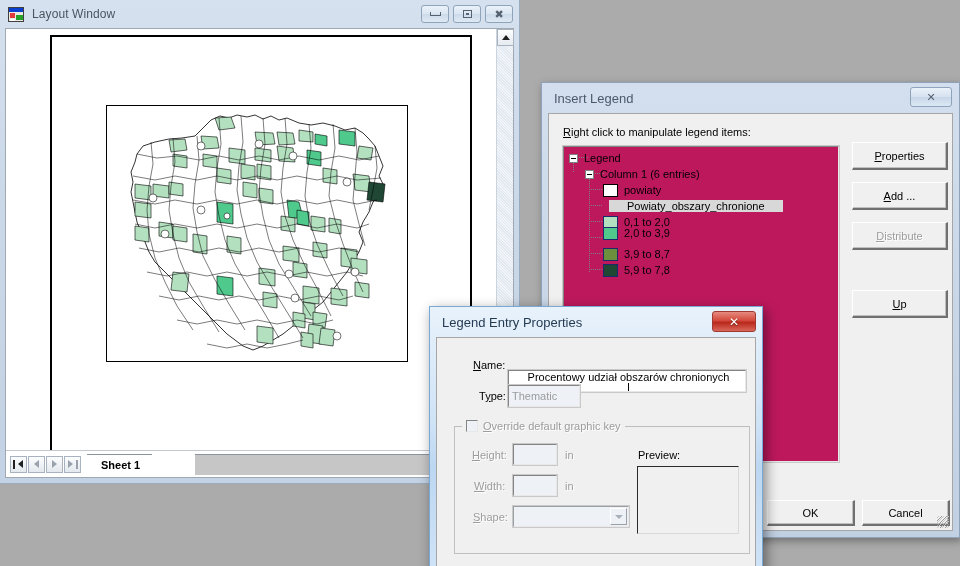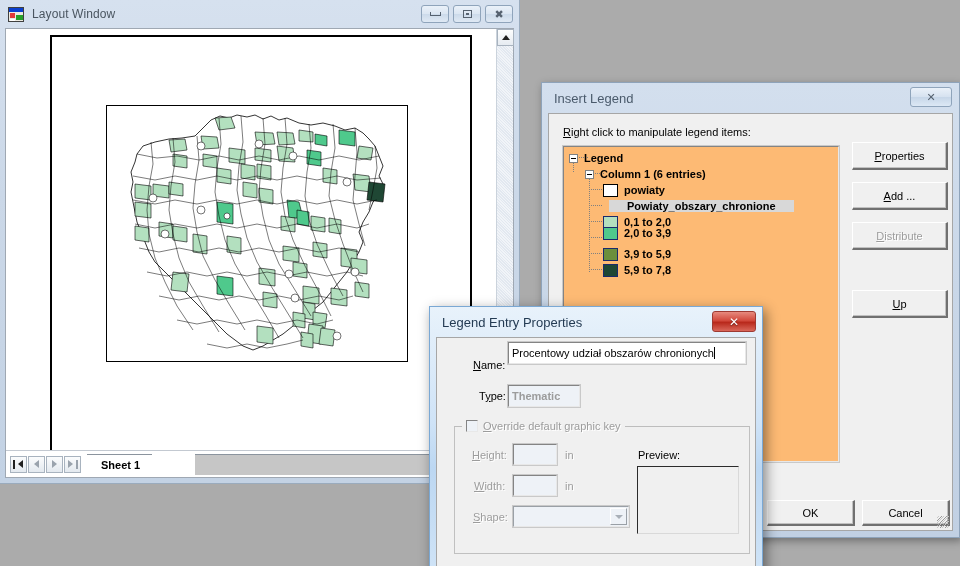--- a/index.html
+++ b/index.html
@@ -214,25 +214,25 @@
   .inp.dis { background: #eef2f7; color: #9c9c9c; }
 
   .lbl { position: absolute; font-size: 11px; color: #000; }
   .lbl.dis { color: #9c9c9c; text-shadow: 1px 1px 0 #ffffff; }
 
   
   #insert-legend { left: 541px; top: 42px; width: 419px; height: 456px; }
   .il-hint { position: absolute; left: 14px; top: 12px; font-size: 11px; }
   .tree-box {
     position: absolute; left: 14px; top: 32px; width: 276px; height: 316px;
-    background: #fdba74;
+    background: #be185d;
     border-top: 1px solid #848484; border-left: 1px solid #848484;
     border-right: 1px solid #e8e8e8; border-bottom: 1px solid #e8e8e8;
     outline: 1px solid #c9c9c9;
-    box-sizing: border-box; overflow: hidden; font-weight: bold;
+    box-sizing: border-box; overflow: hidden;
   }
   .tnode { position: absolute; display: flex; align-items: center; height: 16px; font-size: 11px; }
   .expander {
     width: 9px; height: 9px; border: 1px solid #808080; background: #fff;
     position: relative; box-sizing: border-box; flex: 0 0 auto;
   }
   .expander::before { content:""; position:absolute; left:1px; right:1px; top:3px; height:1px; background:#000; }
   .swatch { width: 15px; height: 13px; border: 1px solid #1a2a6c; box-sizing: border-box; flex: 0 0 auto; }
   .swatch.hollow { border: 1px solid #000; background: #ffffff; }
   .tlabel { margin-left: 6px; white-space: nowrap; }
@@ -518,21 +518,21 @@
         <div class="tnode" style="left:39px; top:67px;">
           <span class="swatch" style="background:#b3e0bf"></span>
           <span class="tlabel">0,1 to 2,0</span>
         </div>
         <div class="tnode" style="left:39px; top:78px;text-align:center;">
           <span class="swatch" style="background:#4fc98c"></span>
           <span class="tlabel">2,0 to 3,9</span>
         </div>
         <div class="tnode" style="left:39px; top:99px;">
           <span class="swatch" style="background:#6b8f3c"></span>
-          <span class="tlabel">3,9 to 5,9</span>
+          <span class="tlabel">3,9 to 8,7</span>
         </div>
         <div class="tnode" style="left:39px; top:115px;">
           <span class="swatch" style="background:#1f4734"></span>
           <span class="tlabel">5,9 to 7,8</span>
         </div>
       </div>
 
       <div class="btn" style="left:303px; top:28px; width:96px; height:28px;">
         <span><span class="u">P</span>roperties</span>
       </div>
@@ -563,29 +563,29 @@
       <span class="closebtn-red">
         <span>✕</span>
       </span>
     </div>
 
     <div class="dlg-body">
 
       <div class="lbl" style="left:36px; top:21px;">
         <span class="u">N</span><span>ame:</span>
       </div>
-      <div class="inp" style="left:71px; top:4px; width:238px; height:22px;">
+      <div class="inp" style="left:71px; top:32px; width:238px; height:22px;flex-direction:column;">
         <span>Procentowy udział obszarów chronionych</span>
           <span class="caret"></span>
       </div>
 
       <div class="lbl" style="left:42px; top:52px;">
         <span>T<span class="u">y</span>pe:</span>
       </div>
-      <div class="inp dis" style="left:71px; top:47px; width:72px; height:22px;font-weight:bold;">
+      <div class="inp dis" style="left:71px; top:47px; width:72px; height:22px;">
         <span>Thematic</span>
       </div>
 
       <div class="group-box" style="left:17px; top:88px; width:296px; height:128px;"></div>
       <div class="gb-caption" style="left:25px; top:82px; height:14px;">
         <span class="chk"></span>
         <span><span class="u">O</span>verride default graphic key</span>
       </div>
 
       <div class="lbl dis" style="left:35px; top:111px;"><span class="u">H</span>eight:</div>

